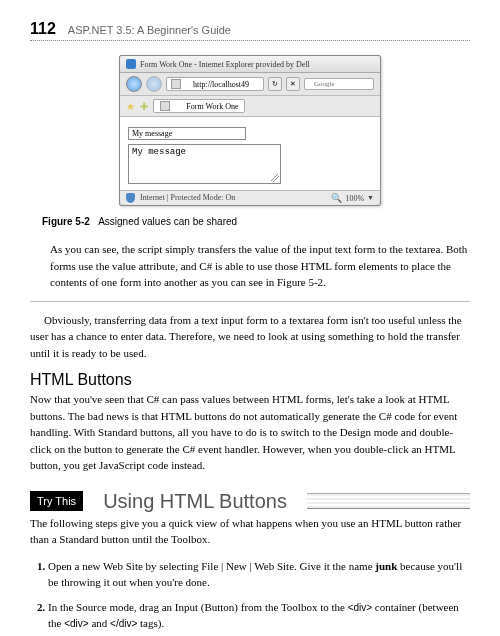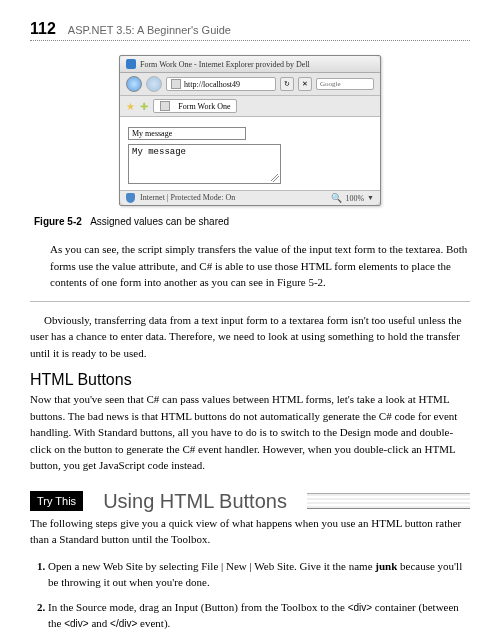--- a/index.html
+++ b/index.html
@@ -73,32 +73,32 @@
   }
   .url-field {
     flex: 1;
     background: #fff;
     border: 1px solid #aaa;
     border-radius: 2px;
     padding: 1px 4px;
     font-size: 8px;
     display: flex;
     align-items: center;
-    gap: 3px;
+    gap: 12px;
   }
   .url-icon {
     width: 8px; height: 8px; background: #ddd; border: 1px solid #999;
   }
   .search-pill {
     width: 50px;
     background: #fff;
     border: 1px solid #aaa;
     border-radius: 2px;
     font-size: 7px;
-    padding: 1px 3px;
+    padding: 1px 9px;
     color: #666;
   }
   .small-btn {
     width: 12px; height: 12px;
     background: #eee;
     border: 1px solid #aaa;
     border-radius: 2px;
     font-size: 7px;
     display: inline-flex;
     align-items: center;
@@ -114,21 +114,21 @@
   }
   .star { color: #eac54f; font-size: 10px; }
   .tab {
     background: #fff;
     border: 1px solid #aaa;
     border-radius: 2px;
     padding: 1px 6px;
     font-size: 8px;
     display: flex;
     align-items: center;
-    gap: 8px;
+    gap: 16px;
   }
   .content-area {
     background: #fff;
     padding: 10px 8px 6px 8px;
   }
   .text-input {
     width: 110px;
     border: 1px solid #888;
     background: #fff;
     padding: 1px 3px;
@@ -174,21 +174,21 @@
   }
   .zoom {
     display: flex; align-items: center; gap: 3px;
   }
   .zoom-icon { color:#888; font-size:9px; }
 
   
   .fig-caption {
     font-family: Arial, sans-serif;
     font-size: 10px;
-    margin: 8px 0 14px 4px;
+    margin: 8px 0 14px 12px;
   }
   .fig-caption b { font-weight: bold; }
 
   .body-para {
     margin: 0 0 10px 0;
     line-height: 1.5;
   }
   .indent { margin-left: 20px; }
   .first-indent { text-indent: 14px; }
 
@@ -318,15 +318,15 @@
   <span class="try-this-trail"></span>
 </div>
 
 <p class="body-para">The following steps give you a quick view of what happens when you use an HTML button rather than a Standard button until the Toolbox.</p>
 
 <ol class="steps">
   <li>
     <span>Open a new Web Site by selecting File | New | Web Site. Give it the name </span><b>junk</b><span> because you'll be throwing it out when you're done.</span>
   </li>
   <li>
-    <span>In the Source mode, drag an Input (Button) from the Toolbox to the </span><span class="mono">&lt;div&gt;</span><span> container (between the </span><span class="mono">&lt;div&gt;</span><span> and </span><span class="mono">&lt;/div&gt;</span><span> event).</span>
+    <span>In the Source mode, drag an Input (Button) from the Toolbox to the </span><span class="mono">&lt;div&gt;</span><span> container (between the </span><span class="mono">&lt;div&gt;</span><span> and </span><span class="mono">&lt;/div&gt;</span><span> tags).</span>
   </li>
 </ol>
 
 </body></html>

